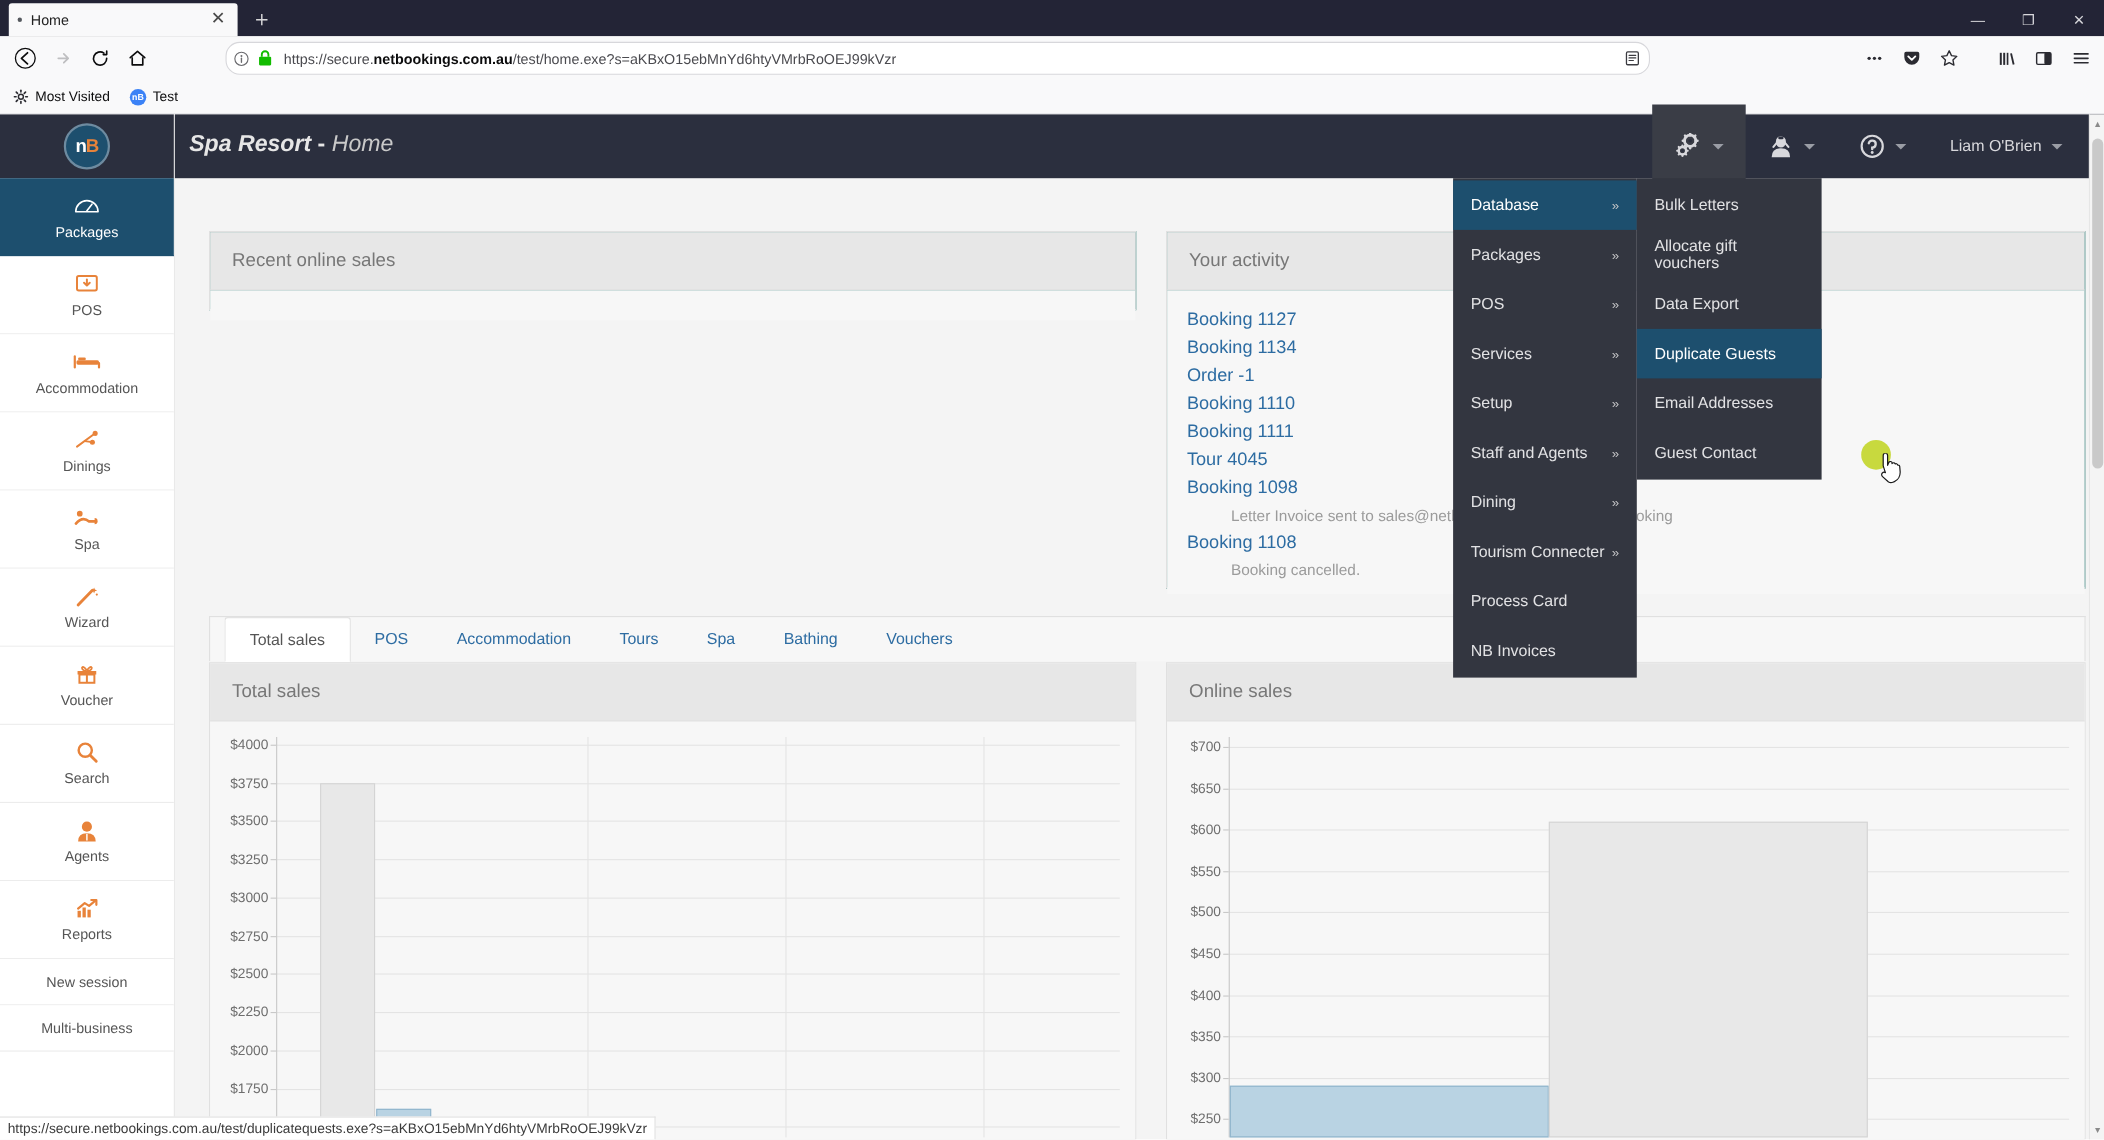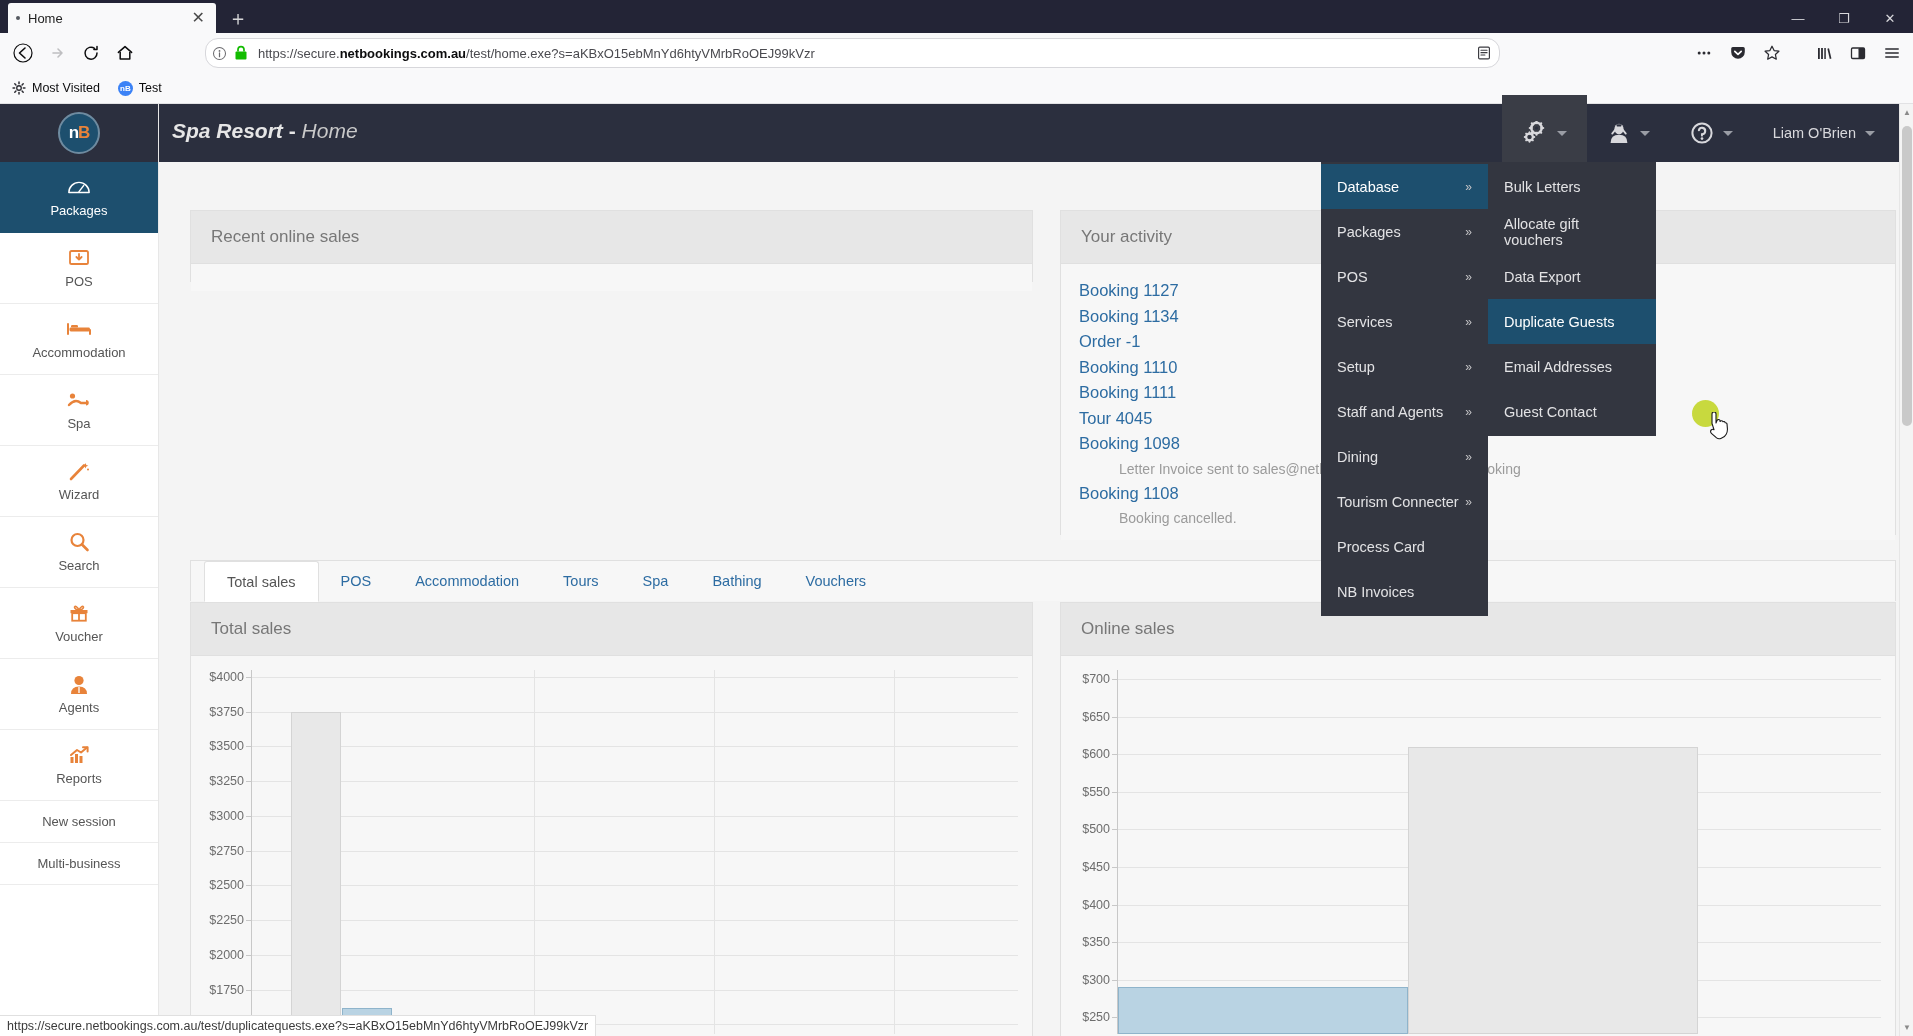--- a/index.html
+++ b/index.html
@@ -320,20 +320,31 @@
         <svg width="26" height="16" viewBox="0 0 26 16">
             <path d="M2 3 V13" stroke="currentColor" stroke-width="2" stroke-linecap="round"></path>
             <path d="M24 9 V13" stroke="currentColor" stroke-width="2" stroke-linecap="round"></path>
             <rect x="3.5" y="6.5" width="20.5" height="4" rx="1.4" fill="currentColor"></rect>
             <rect x="5" y="4" width="7" height="2.6" rx="1.2" fill="currentColor"></rect>
           </svg>
       </span>
       <span>Accommodation</span>
     </div>
 
+    <div class="side-item">
+      <span class="si-icon">
+        <svg width="24" height="20" viewBox="0 0 24 20">
+            <path d="M3 16 L18 5" stroke="currentColor" stroke-width="1.8" stroke-linecap="round"></path>
+            <circle cx="19.5" cy="4" r="2.3" fill="currentColor"></circle>
+            <circle cx="17" cy="12" r="2.3" fill="currentColor"></circle>
+            <path d="M10 11 L17 12" stroke="currentColor" stroke-width="1.6" stroke-linecap="round"></path>
+          </svg>
+      </span>
+      <span>Dinings</span>
+    </div>
 
     <div class="side-item">
       <span class="si-icon">
         <svg width="24" height="20" viewBox="0 0 24 20">
             <circle cx="5.5" cy="6" r="2.6" fill="currentColor"></circle>
             <path d="M2 15 Q8 8 14 13 L20 13" stroke="currentColor" stroke-width="2.4" fill="none" stroke-linecap="round"></path>
             <path d="M19 10 A2.6 2.6 0 1 1 19 15.5" fill="currentColor"></path>
           </svg>
       </span>
       <span>Spa</span>
@@ -341,43 +352,43 @@
 
     <div class="side-item">
       <span class="si-icon">
         <svg width="22" height="22" viewBox="0 0 22 22">
             <path d="M3 19 L16 5.5" stroke="currentColor" stroke-width="2.6" stroke-linecap="round"></path>
             <path d="M17.5 3 L18.3 5 L20.3 5.8 L18.3 6.6 L17.5 8.6 L16.7 6.6 L14.7 5.8 L16.7 5 Z" fill="currentColor"></path>
             <circle cx="20" cy="9.5" r="1" fill="currentColor"></circle>
           </svg>
       </span>
       <span>Wizard</span>
-    </div>
-
-    <div class="side-item">
-      <span class="si-icon">
-        <svg width="22" height="22" viewBox="0 0 22 22">
-            <circle cx="9.5" cy="9" r="6" fill="none" stroke="currentColor" stroke-width="2.2"></circle>
-            <path d="M14 13.5 L19.5 19" stroke="currentColor" stroke-width="2.6" stroke-linecap="round"></path>
-          </svg>
-      </span>
-      <span>Search</span>
     </div>
 
     <div class="side-item">
       <span class="si-icon">
         <svg width="22" height="20" viewBox="0 0 22 20">
             <rect x="2.5" y="7" width="17" height="3.2" fill="currentColor"></rect>
             <rect x="4.2" y="10.2" width="13.6" height="7.5" fill="none" stroke="currentColor" stroke-width="1.8"></rect>
             <path d="M11 7 V17.7" stroke="currentColor" stroke-width="1.8"></path>
             <path d="M11 7 Q7 7 6.5 4.2 Q7.8 1.8 11 6.6" fill="none" stroke="currentColor" stroke-width="1.6"></path>
             <path d="M11 7 Q15 7 15.5 4.2 Q14.2 1.8 11 6.6" fill="none" stroke="currentColor" stroke-width="1.6"></path>
           </svg>
       </span>
       <span>Voucher</span>
+    </div>
+
+    <div class="side-item">
+      <span class="si-icon">
+        <svg width="22" height="22" viewBox="0 0 22 22">
+            <circle cx="9.5" cy="9" r="6" fill="none" stroke="currentColor" stroke-width="2.2"></circle>
+            <path d="M14 13.5 L19.5 19" stroke="currentColor" stroke-width="2.6" stroke-linecap="round"></path>
+          </svg>
+      </span>
+      <span>Search</span>
     </div>
 
     <div class="side-item">
       <span class="si-icon">
         <svg width="20" height="21" viewBox="0 0 20 21">
             <circle cx="10" cy="6.5" r="4.6" fill="currentColor"></circle>
             <path d="M2 20 Q2 12.5 10 12.5 Q18 12.5 18 20 Z" fill="currentColor"></path>
             <path d="M10 13 V19" stroke="#fff" stroke-width="1.3"></path>
           </svg>
       </span>

